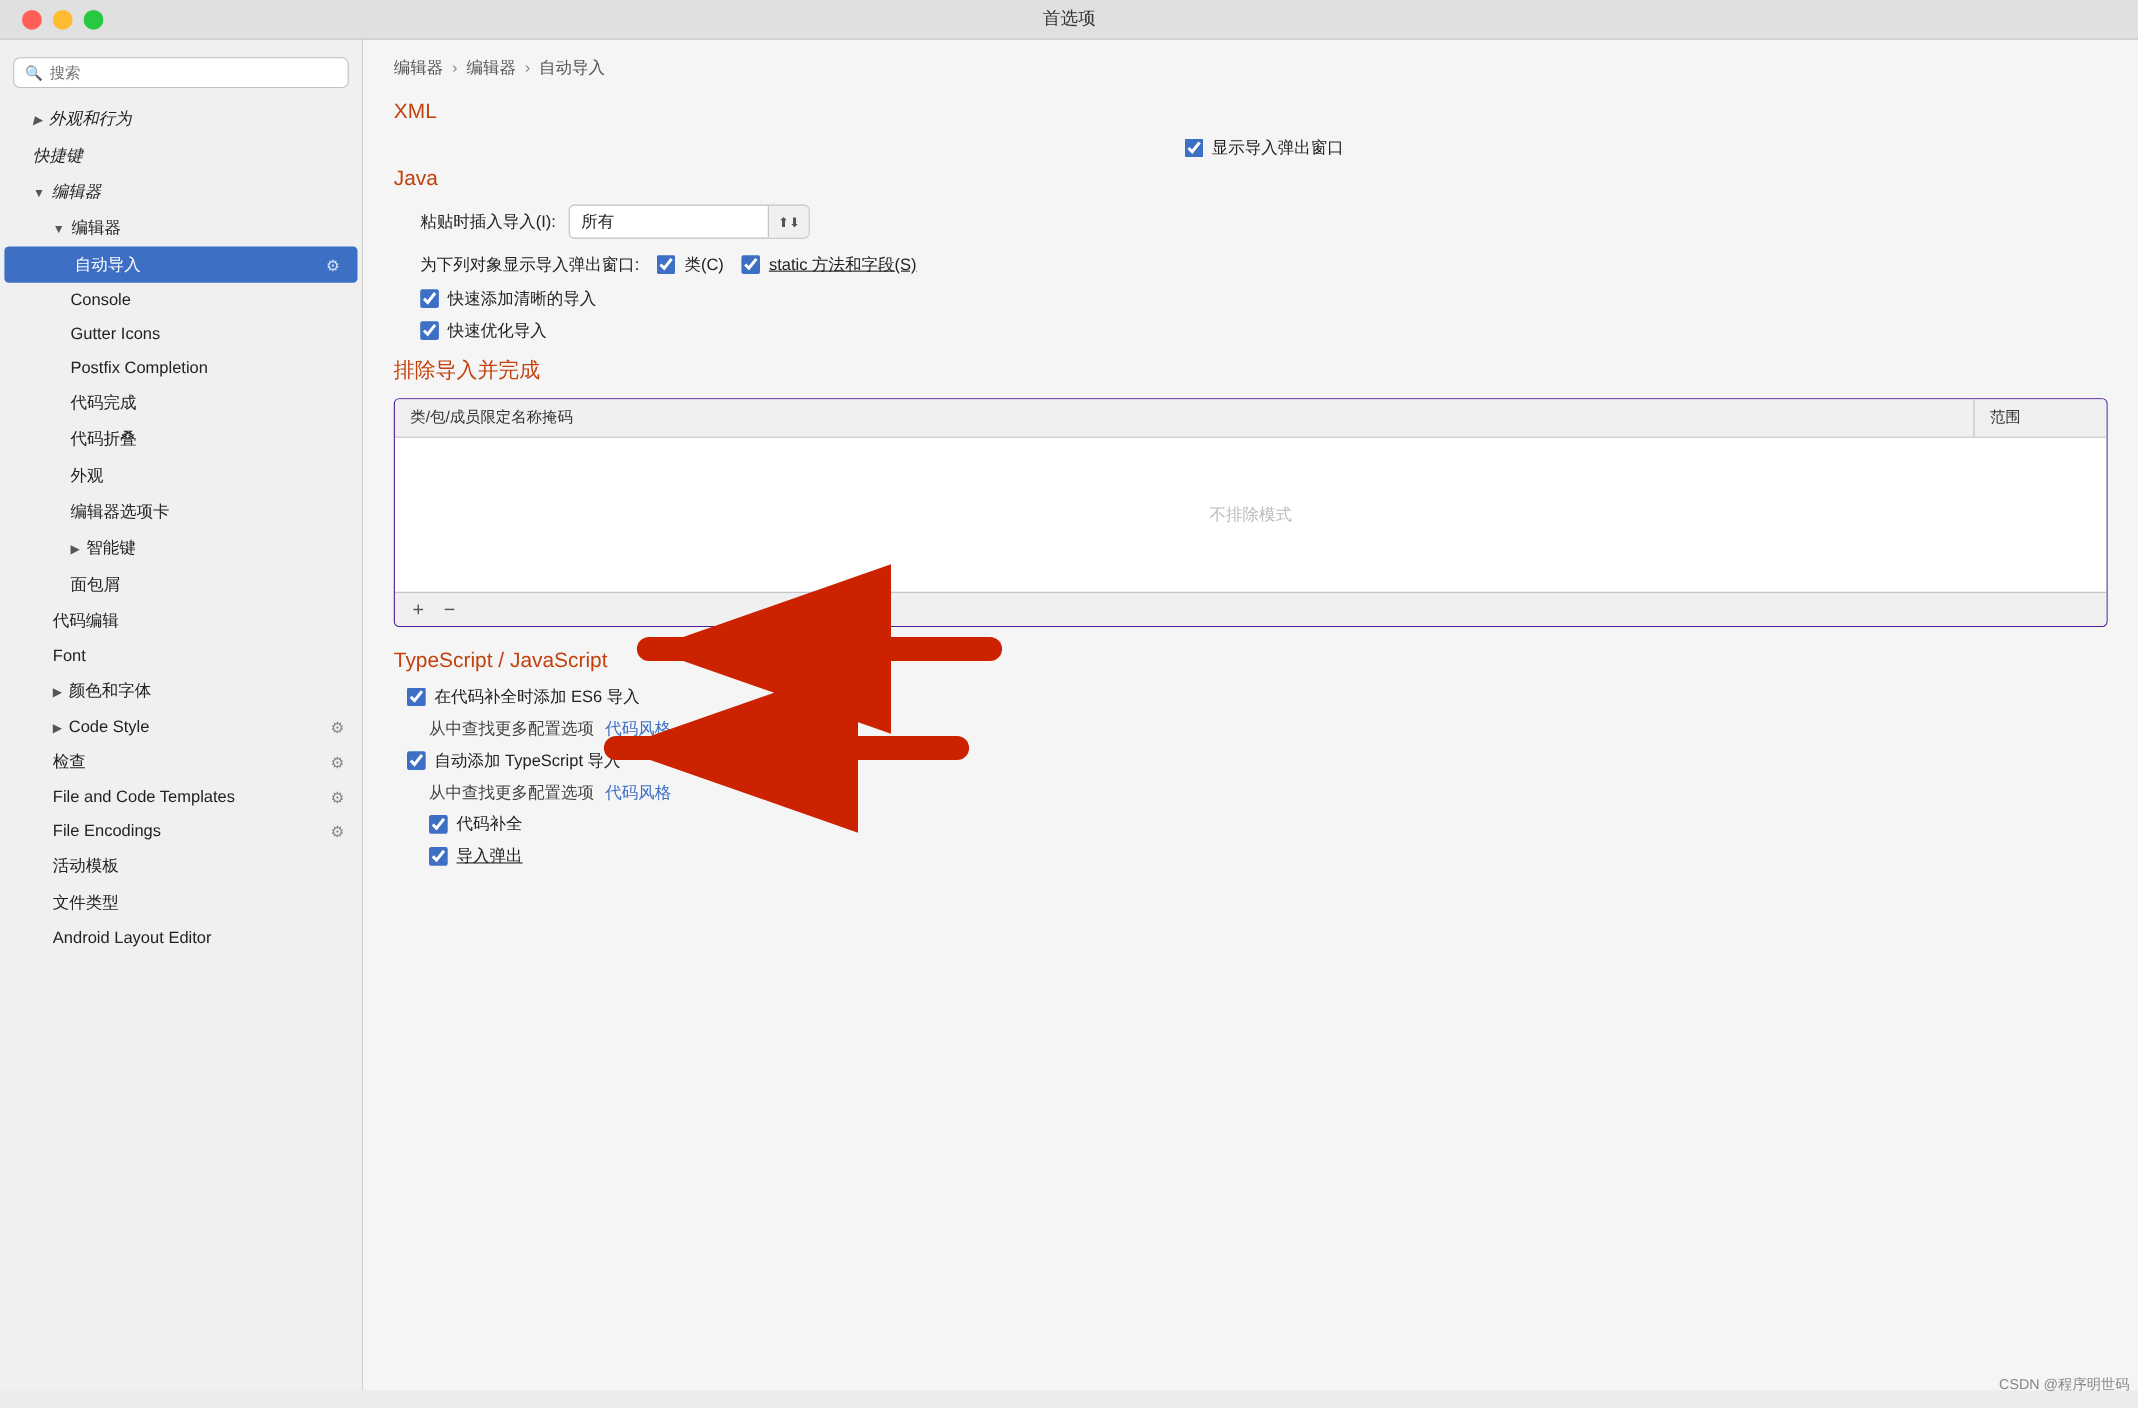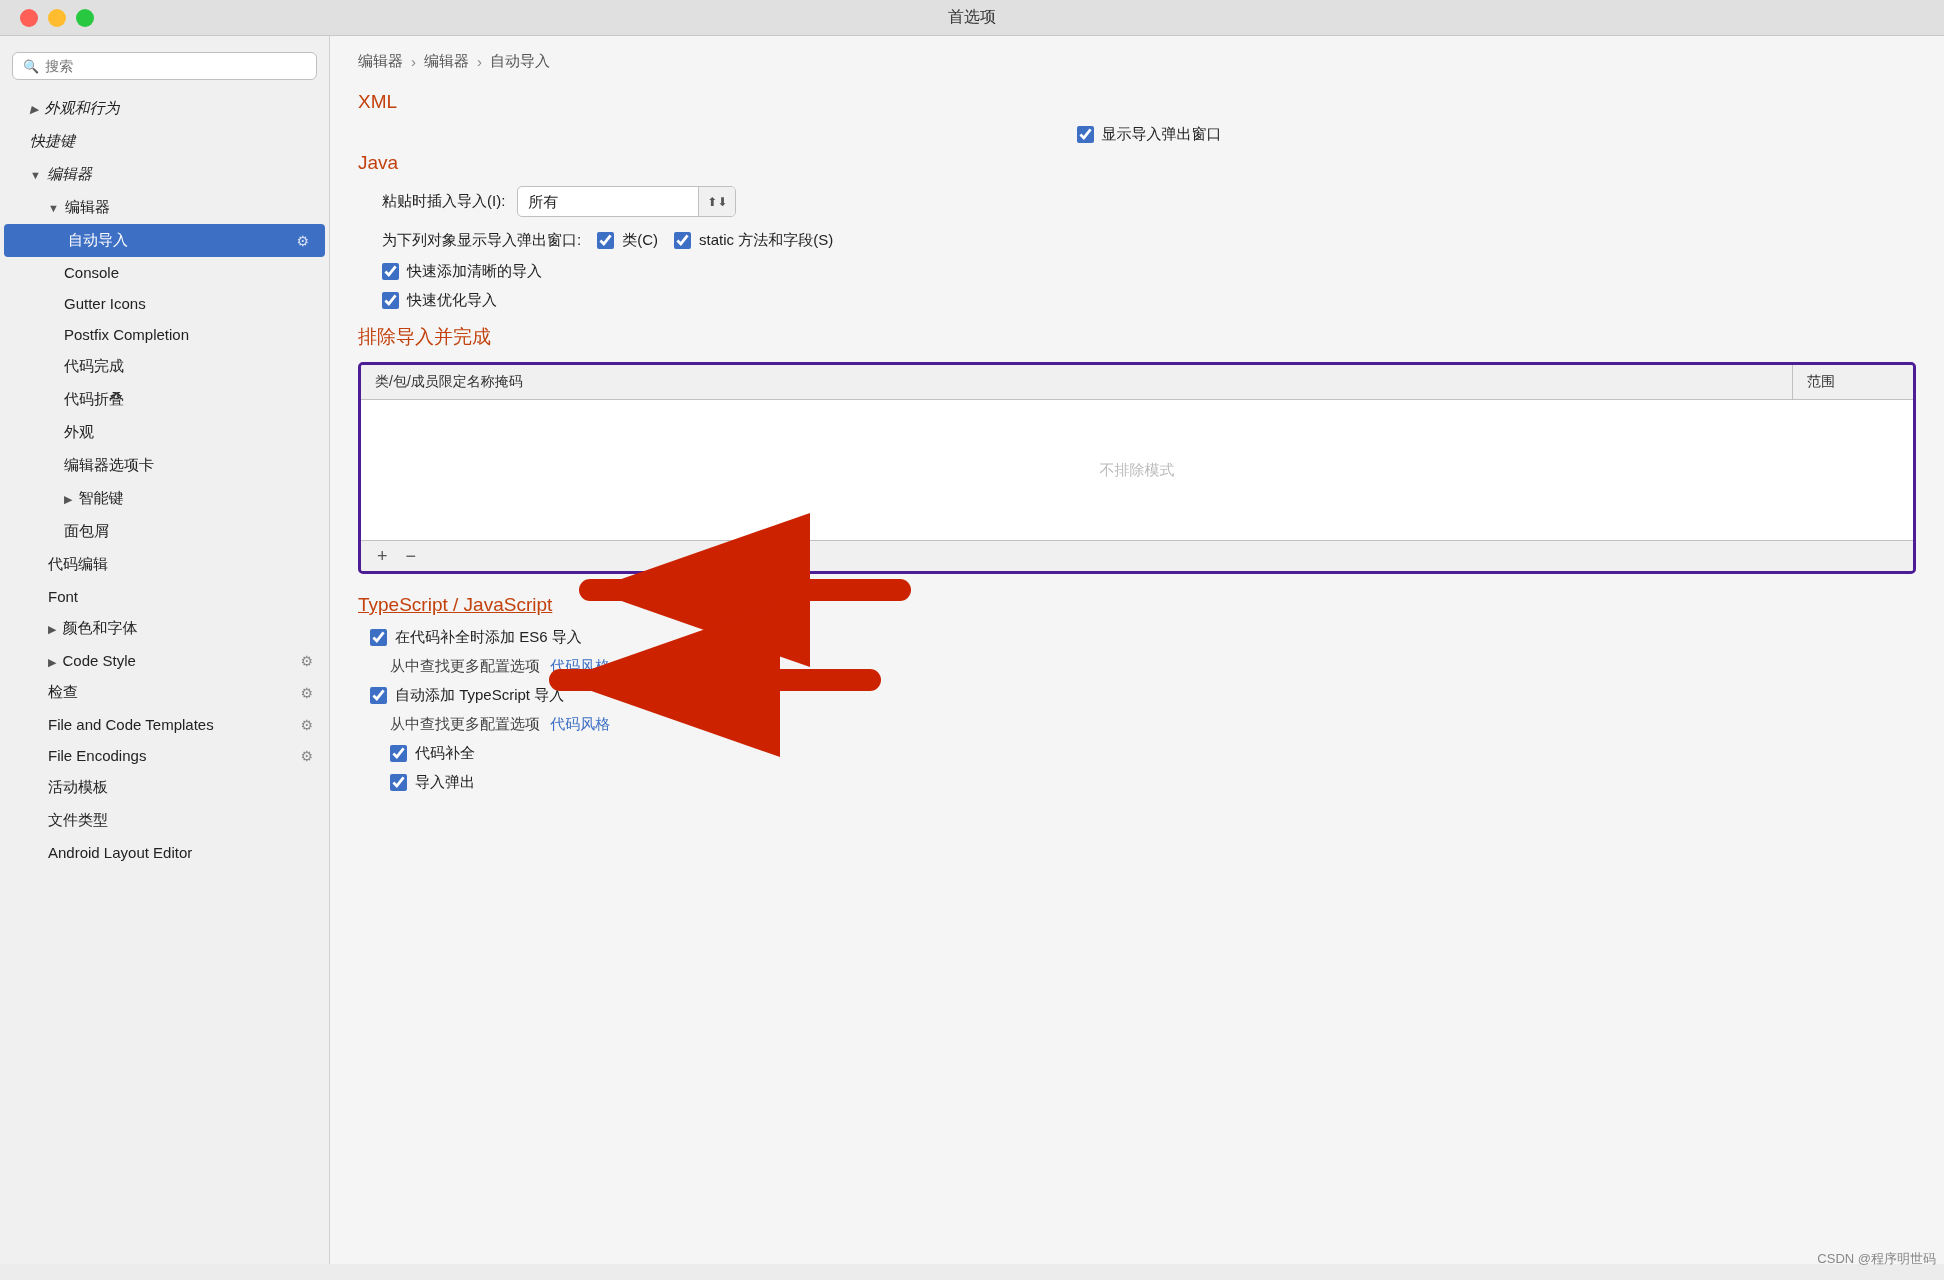--- a/index.html
+++ b/index.html
@@ -146,21 +146,21 @@
     .form-row:last-child { margin-bottom: 0; }
 
     .checkbox-row {
       display: flex;
       align-items: center;
       gap: 8px;
       margin-bottom: 10px;
       font-size: 15px;
       color: #222;
     }
-    .checkbox-row:last-child { margin-bottom: 0; }
+    .checkbox-row:last-child { margin-bottom: 0; text-decoration: underline; }
 
     input[type="checkbox"] {
       width: 17px;
       height: 17px;
       accent-color: #3d6fc4;
       cursor: pointer;
     }
 
     .form-label {
       font-size: 15px;
@@ -191,21 +191,21 @@
       color: #555;
       font-size: 12px;
       border-left: 1px solid #c0c0c0;
       background: #f0f0f0;
       align-self: stretch;
       display: flex;
       align-items: center;
     }
 
     .table-section {
-      border: 3px solid #4c1d95;
+      border: 1px solid #4c1d95;
       border-radius: 5px;
       overflow: hidden;
       margin-top: 10px;
     }
     .table-header {
       display: grid;
       grid-template-columns: 1fr 120px;
       background: #f0f0f0;
       border-bottom: 1px solid #c0c0c0;
     }
@@ -435,21 +435,21 @@
         </div>
         <div class="table-body">
           <span class="table-empty">不排除模式</span>
         </div>
         <div class="table-footer">
           <button class="table-btn">+</button>
           <button class="table-btn">−</button>
         </div>
       </div>
 
-      <div class="section-title" style="margin-top:20px;text-decoration:underline;">TypeScript / JavaScript</div>
+      <div class="section-title" style="margin-top:20px;">TypeScript / JavaScript</div>
 
       <div class="checkbox-row" style="padding-left:12px;">
         <input type="checkbox" checked="" style="">
         <span>在代码补全时添加 ES6 导入</span>
       </div>
       <div class="helper-text" style="padding-left:32px; margin-bottom:10px;">
         <span>从中查找更多配置选项</span>
         <span class="link-text" style="margin-left:6px;">代码风格</span>
       </div>
 

